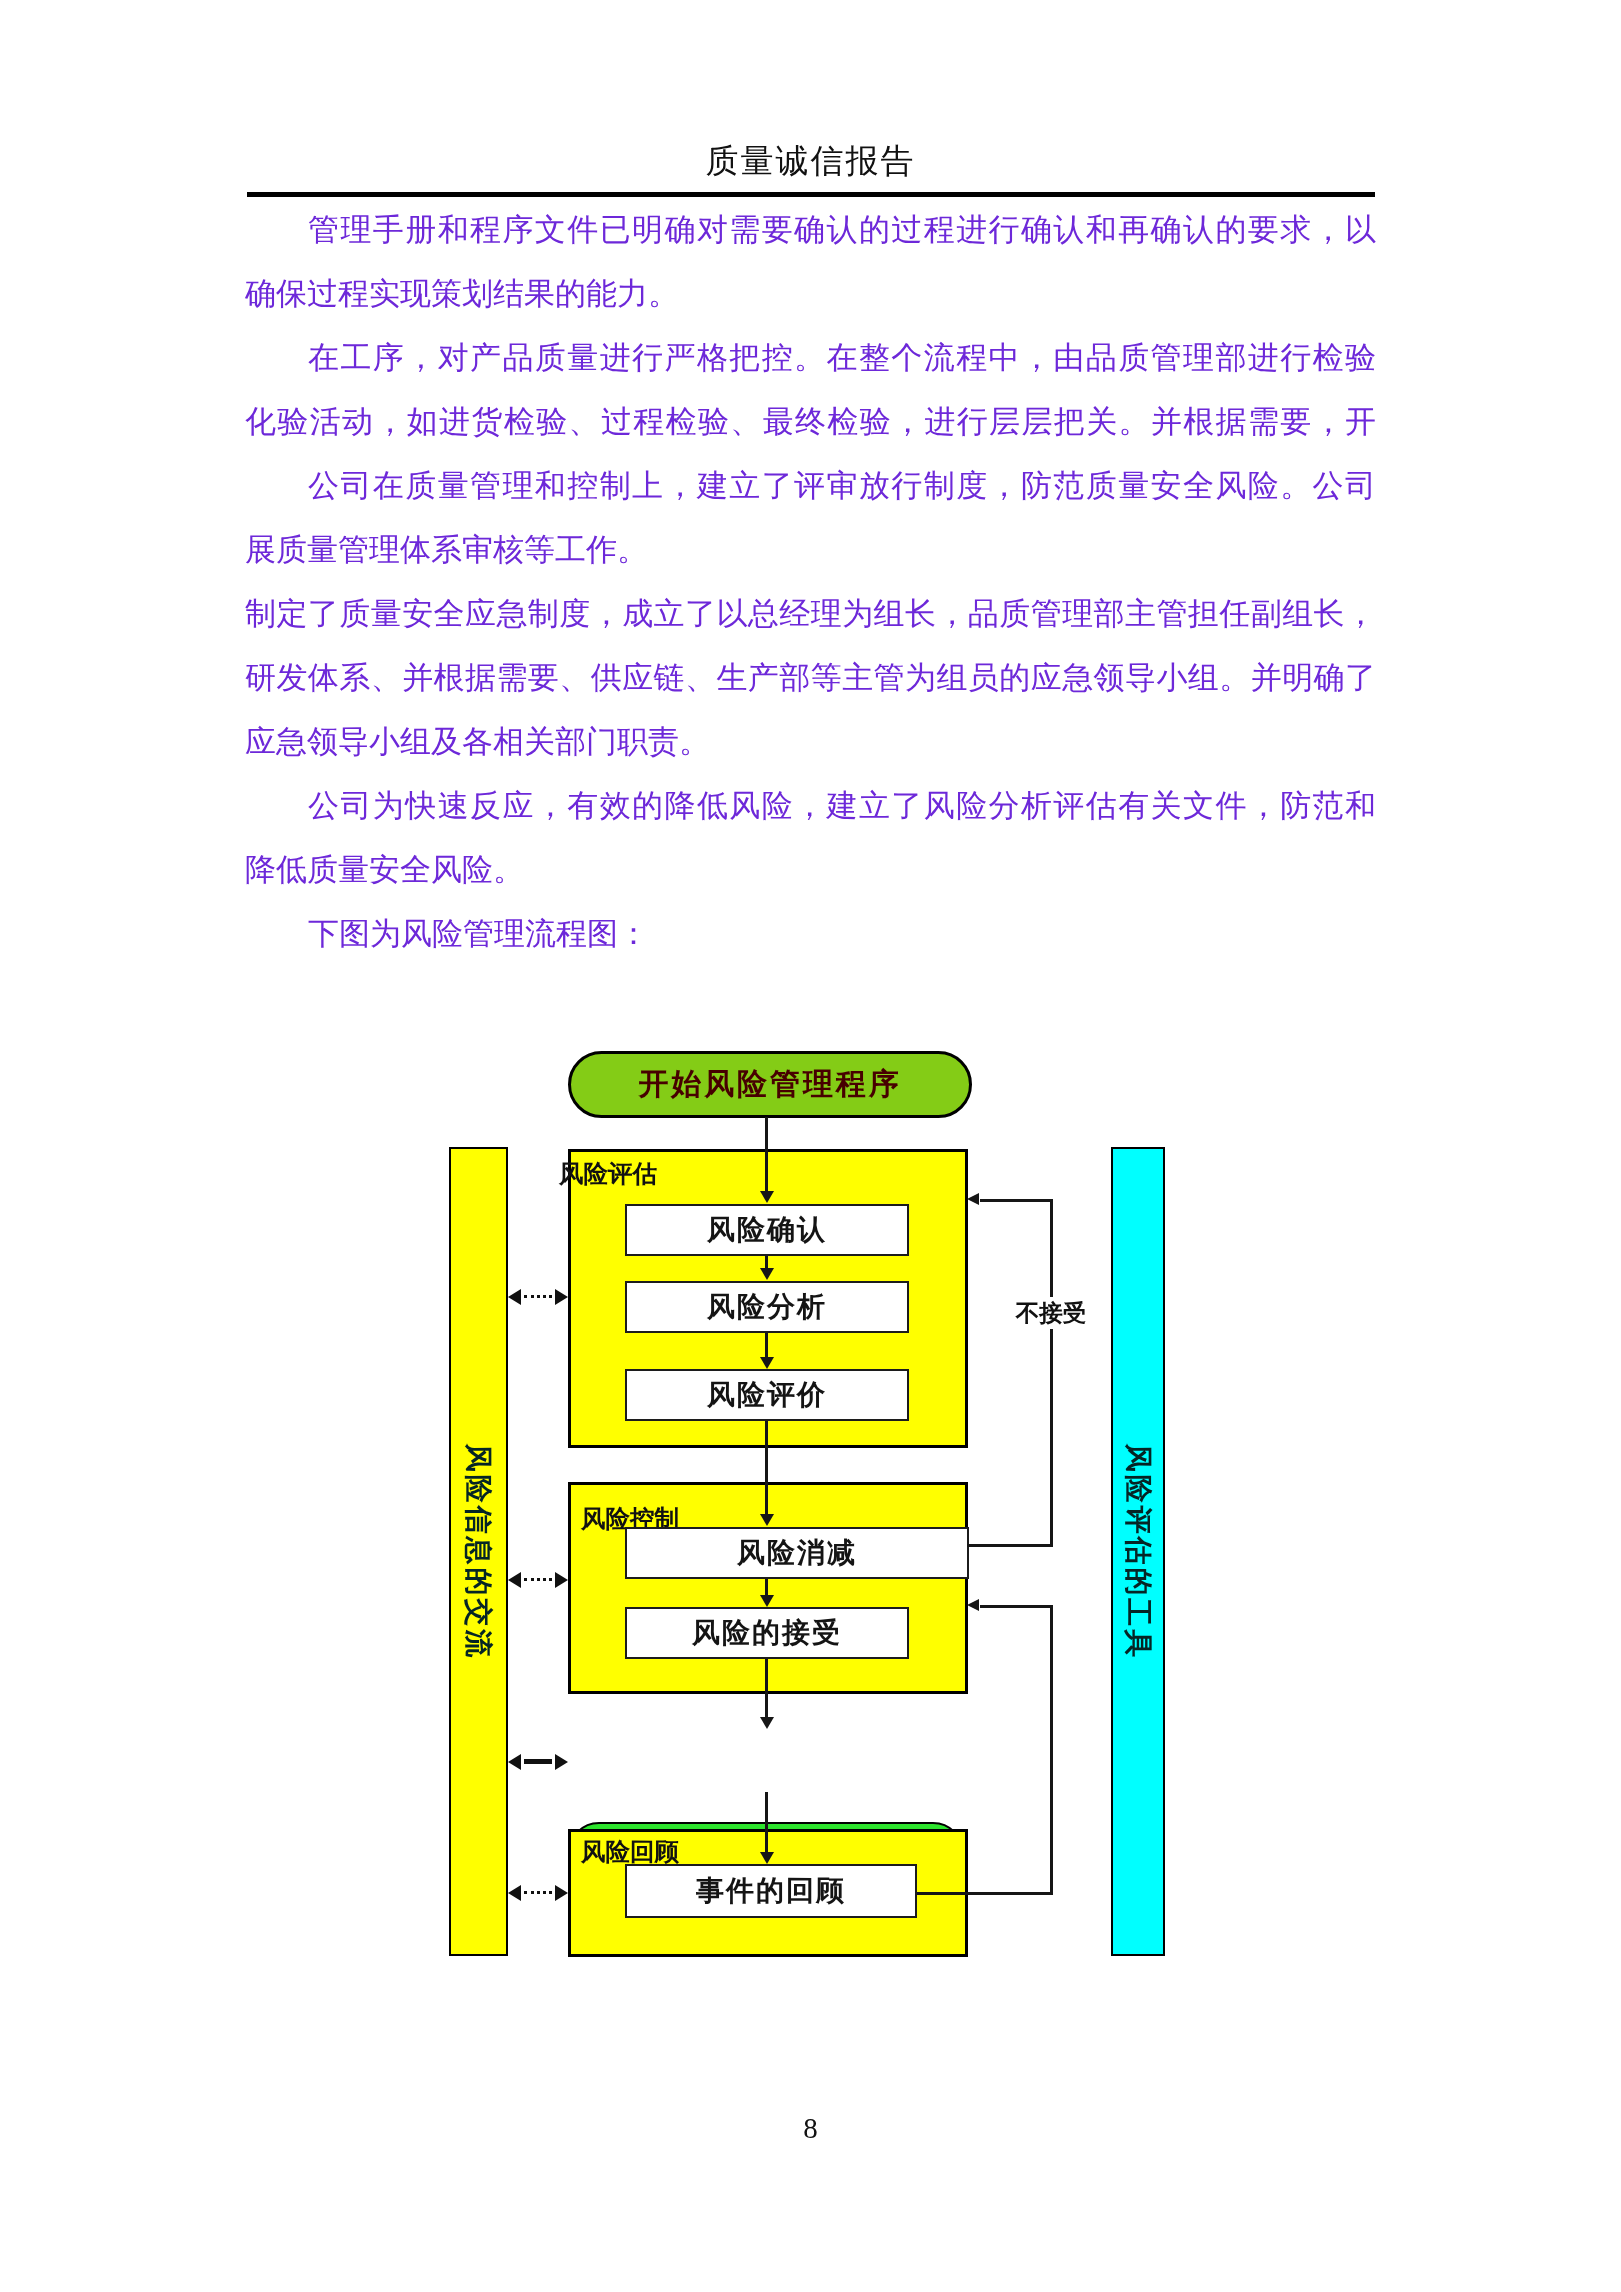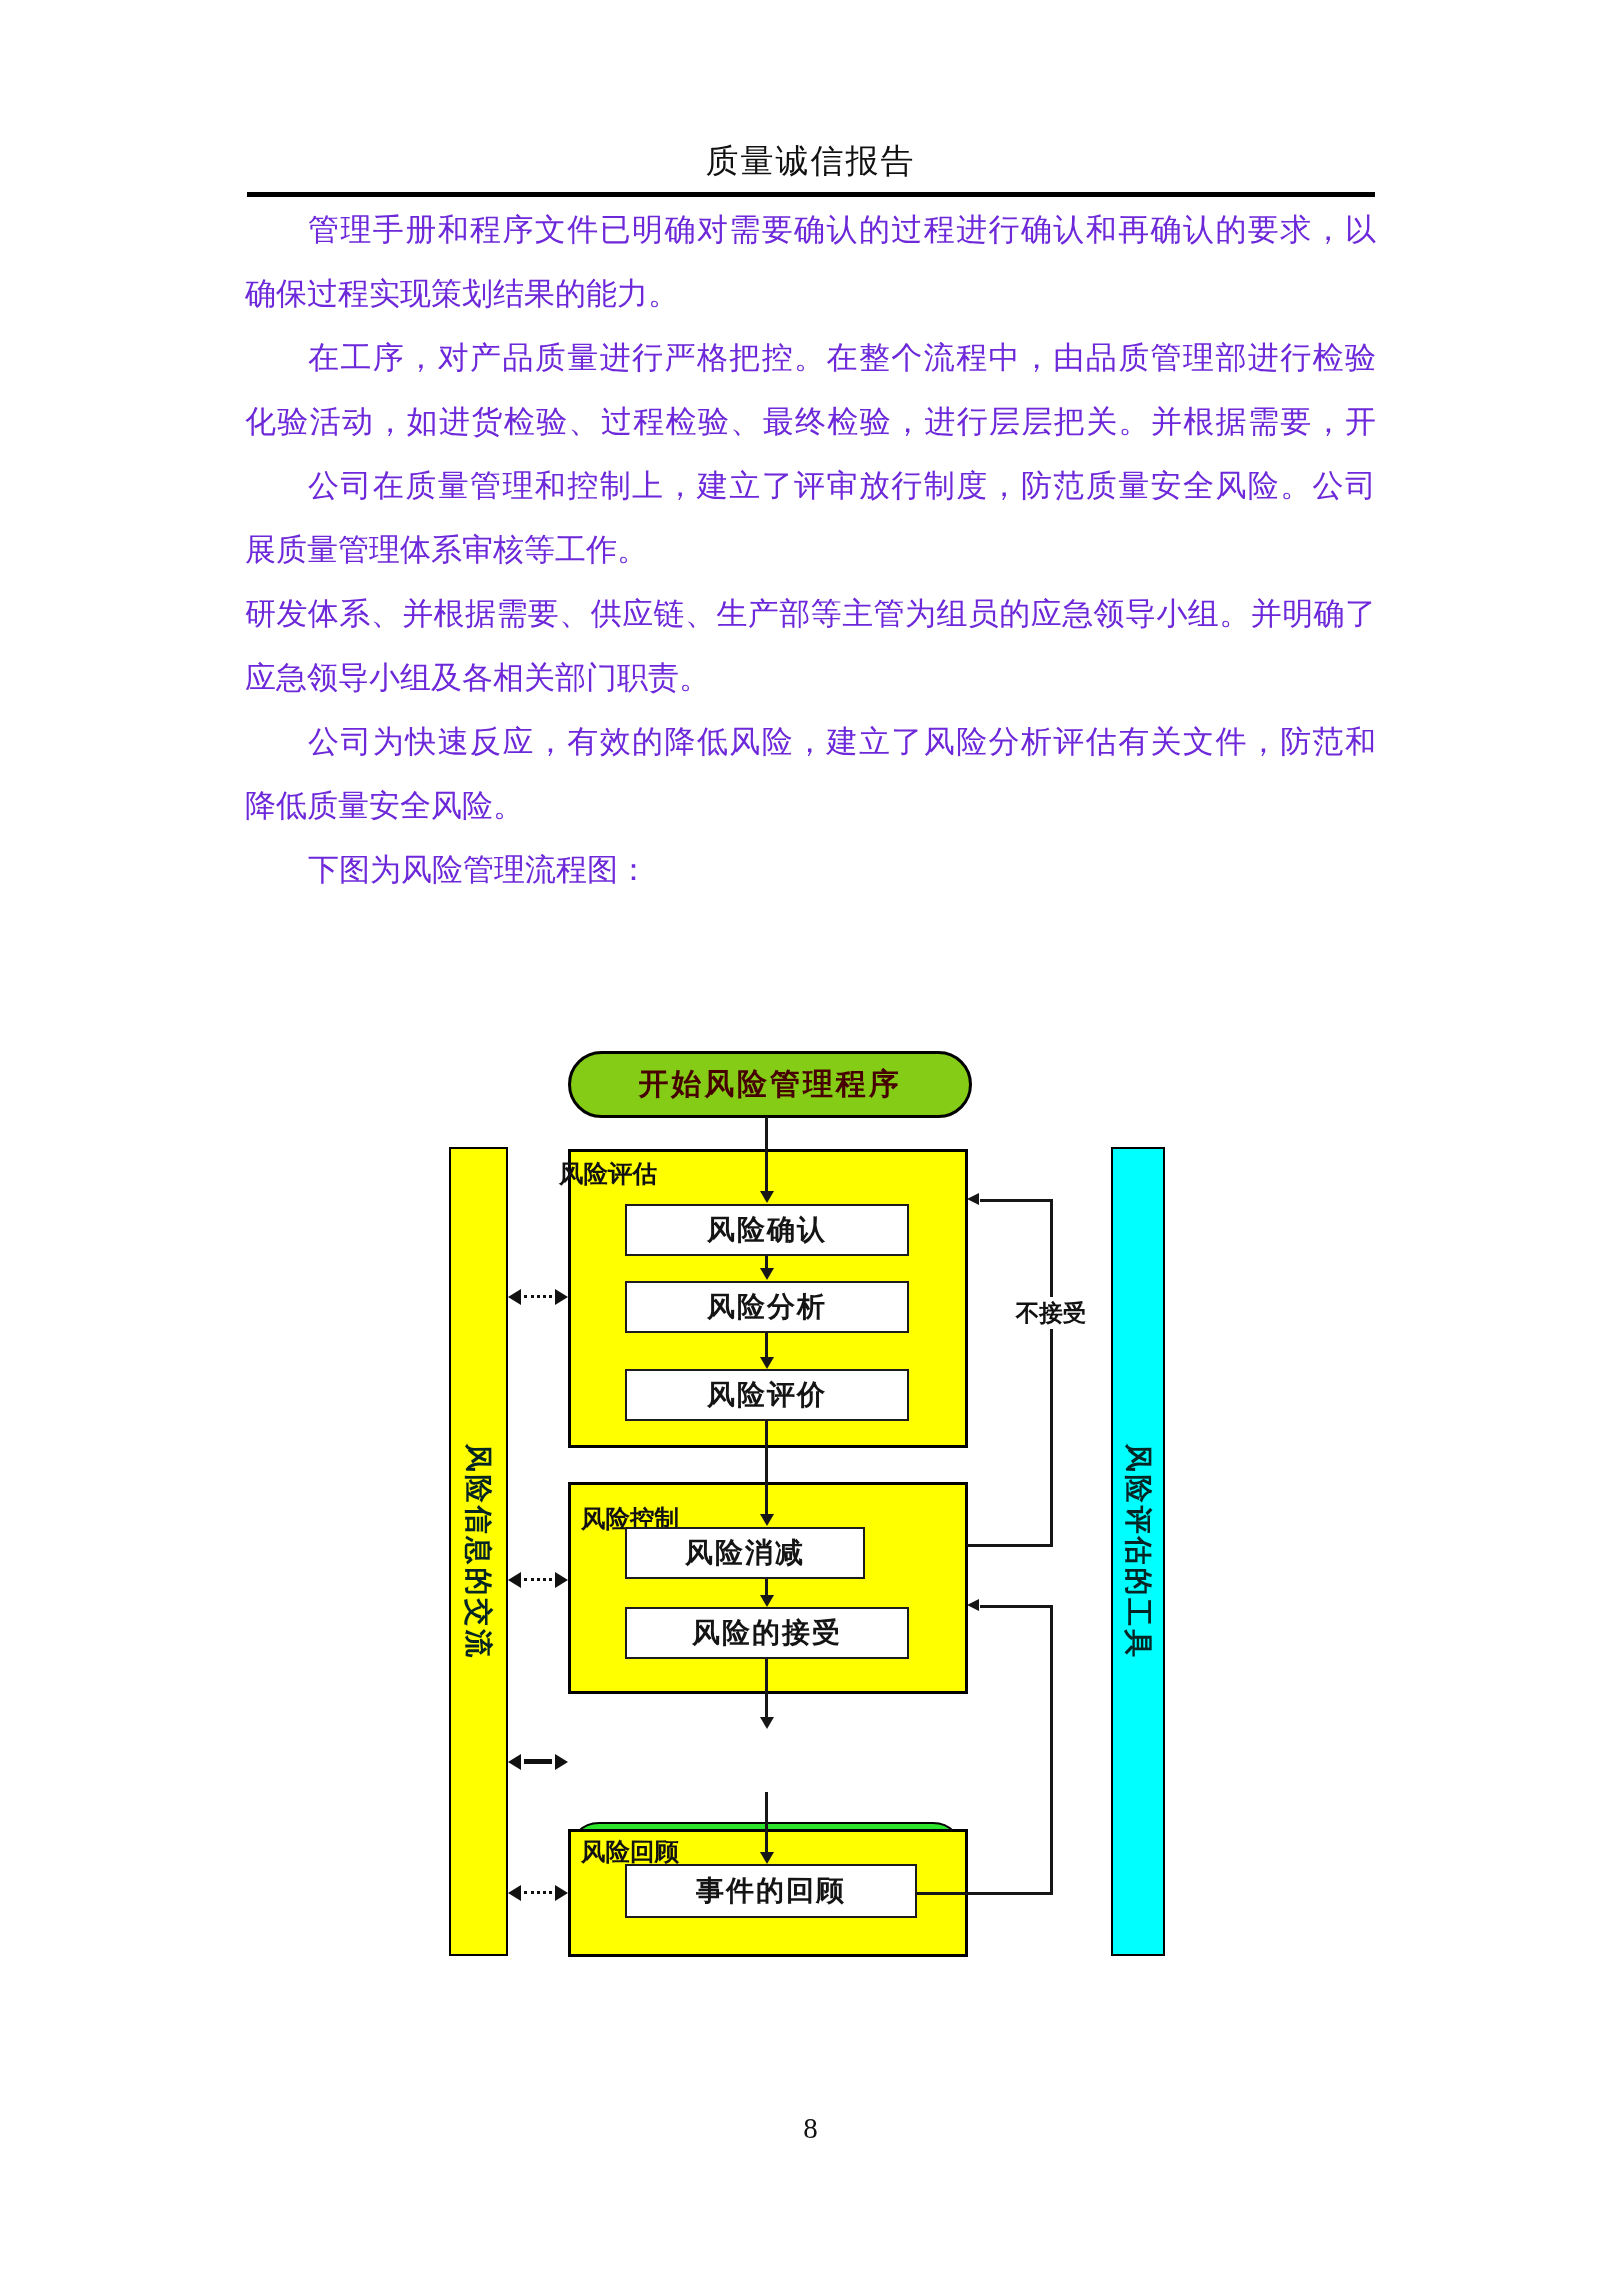--- a/index.html
+++ b/index.html
@@ -98,20 +98,21 @@
   <div class="hdr-title">质量诚信报告</div>
   <div class="hdr-rule"></div>
 
   <div class="bodytext">
     <div class="line first">管理手册和程序文件已明确对需要确认的过程进行确认和再确认的要求，以</div>
     <div class="line plast">确保过程实现策划结果的能力。</div>
     <div class="line first">在工序，对产品质量进行严格把控。在整个流程中，由品质管理部进行检验</div>
     <div class="line">化验活动，如进货检验、过程检验、最终检验，进行层层把关。并根据需要，开</div>
     <div class="line first">公司在质量管理和控制上，建立了评审放行制度，防范质量安全风险。公司</div>
     <div class="line plast">展质量管理体系审核等工作。</div>
+    <div class="line">制定了质量安全应急制度，成立了以总经理为组长，品质管理部主管担任副组长，</div>
     <div class="line">研发体系、并根据需要、供应链、生产部等主管为组员的应急领导小组。并明确了</div>
     <div class="line plast">应急领导小组及各相关部门职责。</div>
     <div class="line first">公司为快速反应，有效的降低风险，建立了风险分析评估有关文件，防范和</div>
     <div class="line plast">降低质量安全风险。</div>
     <div class="line first plast">下图为风险管理流程图：</div>
   </div>
 
   <div class="dg">
 
     <div class="pill pill-red" style="left:568px;top:1051px;width:404px;height:67px;">开始风险管理程序</div>
@@ -124,21 +125,21 @@
     </div>
 
     <div class="gbox" style="left:568px;top:1149px;width:400px;height:299px;"></div>
     <div class="glabel" style="left:559px;top:1157px;text-align:center;">风险评估</div>
     <div class="wbox" style="left:625px;top:1204px;width:284px;height:52px;">风险确认</div>
     <div class="wbox" style="left:625px;top:1281px;width:284px;height:52px;">风险分析</div>
     <div class="wbox" style="left:625px;top:1369px;width:284px;height:52px;">风险评价</div>
 
     <div class="gbox" style="left:568px;top:1482px;width:400px;height:212px;"></div>
     <div class="glabel" style="left:581px;top:1490px;margin-top:12px;">风险控制</div>
-    <div class="wbox" style="left:625px;top:1527px;width:240px;height:52px;">风险消减</div>
+    <div class="wbox" style="left:625px;top:1527px;width:344px;height:52px;">风险消减</div>
     <div class="wbox" style="left:625px;top:1607px;width:284px;height:52px;">风险的接受</div>
 
     <div class="pill pill-green" style="left:568px;top:1822px;width:396px;height:80px;">风险管理的结果</div>
 
     <div class="gbox" style="left:568px;top:1829px;width:400px;height:128px;"></div>
     <div class="glabel" style="left:581px;top:1835px;">风险回顾</div>
     <div class="wbox" style="left:625px;top:1864px;width:292px;height:54px;text-align:center;">事件的回顾</div>
 
     <div class="vline" style="left:765px;top:1117px;height:76px;"></div>
     <div class="ah-down" style="left:760px;top:1191px;"></div>

